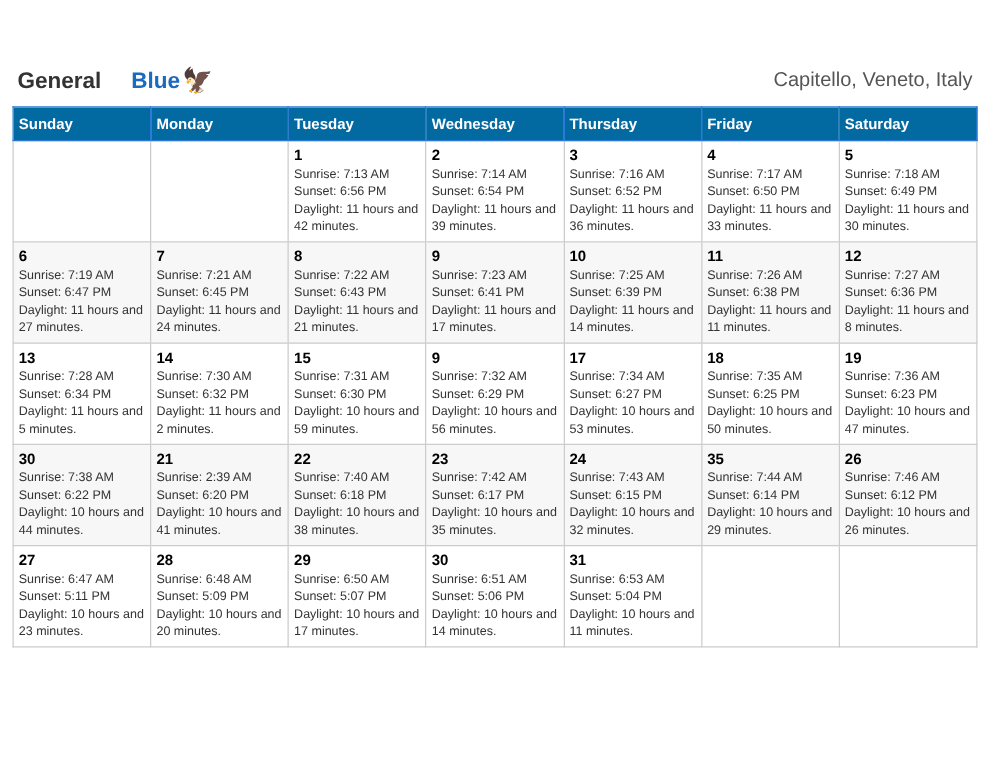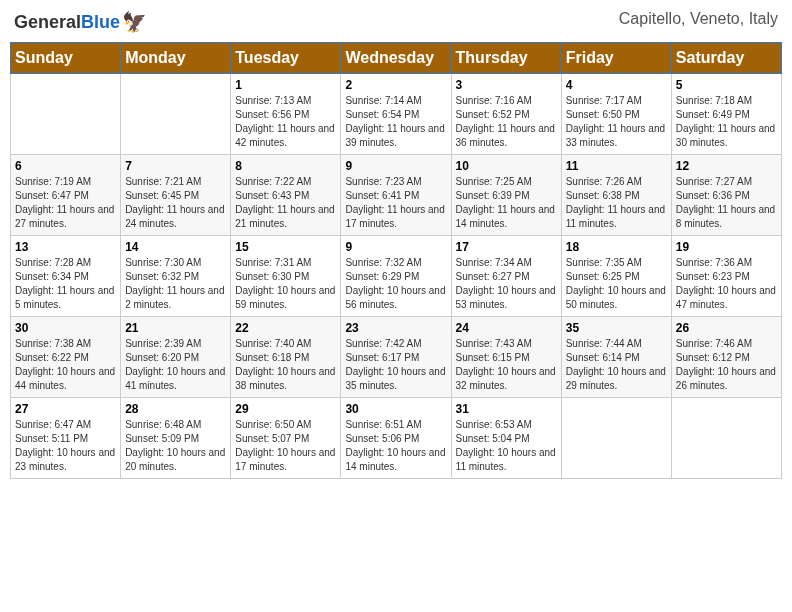--- a/index.html
+++ b/index.html
@@ -6,42 +6,44 @@
     body {
       font-family: Arial, sans-serif;
       background: #fff;
       width: 792px;
       min-height: 612px;
       padding: 10px;
     }
     .header {
       display: flex;
       justify-content: space-between;
-      align-items: flex-start;
+      align-items: center;
       margin-bottom: 8px;
       padding: 0 4px;
+      margin-top: 42px;
     }
     .logo {
       display: flex;
       flex-direction: column;
       align-items: flex-start;
     }
     .logo-text {
       display: flex;
       align-items: center;
     }
     .logo-general {
       font-size: 18px;
       font-weight: bold;
       color: #333;
     }
     .logo-blue {
       font-size: 18px;
       font-weight: bold;
       color: #1a6abf;
+      padding-left: 24px;
     }
     .logo-bird {
       color: #1a6abf;
       font-size: 20px;
       margin-left: 2px;
     }
     .title-area {
       text-align: right;
     }
     .month-title {
@@ -52,25 +54,25 @@
     .location {
       font-size: 16px;
       color: #555;
     }
     .calendar {
       width: 100%;
       border-collapse: collapse;
       font-size: 11px;
     }
     .calendar th {
-      background-color: #a16207;
+      background-color: #0369a1;
       color: white;
       padding: 6px 4px;
       text-align: left;
-      font-size: 16px;
+      font-size: 12px;
       font-weight: bold;
       border: 1px solid #2b7bd6;
     }
     .calendar td {
       border: 1px solid #ccc;
       vertical-align: top;
       padding: 4px;
       width: calc(100% / 7);
       height: 80px;
       background: #fff;

